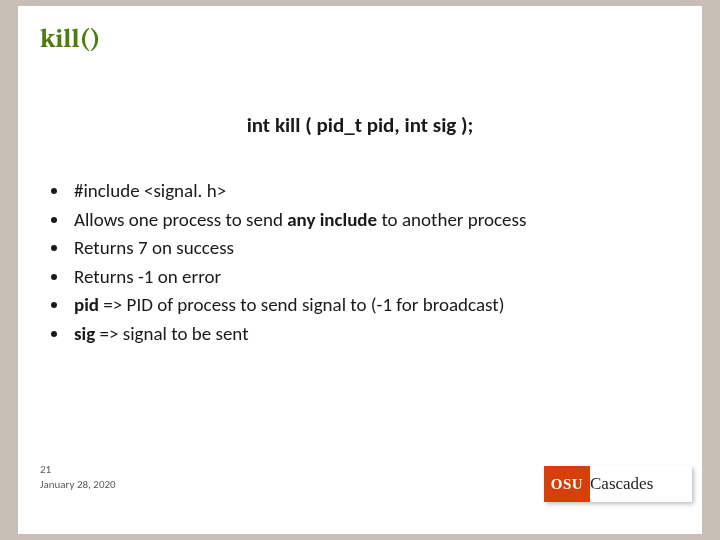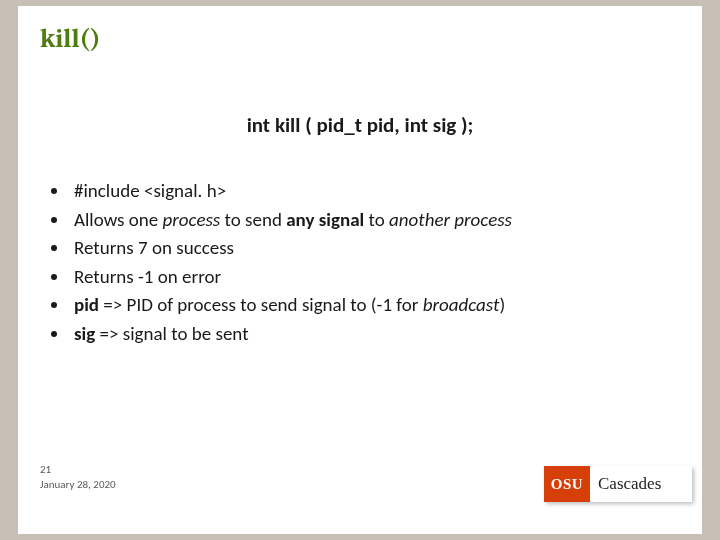--- a/index.html
+++ b/index.html
@@ -49,21 +49,21 @@
     line-height: 1.4;
   }
   .bullets ul {
     margin: 0;
     padding-left: 22px;
   }
   .bullets li {
     margin: 0 0 2px 0;
     padding-left: 4px;
   }
-  .i { font-style: italic; }
+  .i { }
   .b { font-weight: 700; }
   .footer {
     position: absolute;
     left: 22px;
     bottom: 42px;
     font-size: 11px;
     color: #595959;
     line-height: 1.3;
     margin-top: 12px;
   }
@@ -88,39 +88,38 @@
     color: #ffffff;
     font-family: Georgia, "Times New Roman", serif;
     font-weight: 700;
     font-size: 15px;
     letter-spacing: 0.5px;
   }
   .logo-text {
     flex: 1;
     display: flex;
     align-items: center;
-    padding-left: 8px;
     font-family: Georgia, "Times New Roman", serif;
     font-size: 17px;
     color: #222;
   }
 </style>
 </head>
 <body>
 
 <div class="slide">
 
   <div class="title">kill()</div>
 
   <div class="signature">int kill ( pid_t pid, int sig );</div>
 
   <div class="bullets">
     <ul id="bullet-ul">
         <li><span>#include &lt;signal. h&gt;</span></li>
-        <li><span>Allows one </span><span class="i">process</span><span> to send </span><span class="b">any signal</span><span> to </span><span class="i">another process</span></li>
+        <li><span>Allows one </span><span class="i">process</span><span> to send </span><span class="b">any include</span><span> to </span><span class="i">another process</span></li>
         <li><span>Returns 7 on success</span></li>
         <li><span>Returns -1 on error</span></li>
         <li><span class="b">pid</span><span> =&gt; PID of process to send signal to (-1 for </span><span class="i">broadcast</span><span>)</span></li>
         <li><span class="b">sig</span><span>  =&gt; signal to be sent</span></li>
       </ul>
   </div>
 
   <div class="footer">
     <div>21</div>
     <div>January 28, 2020</div>

